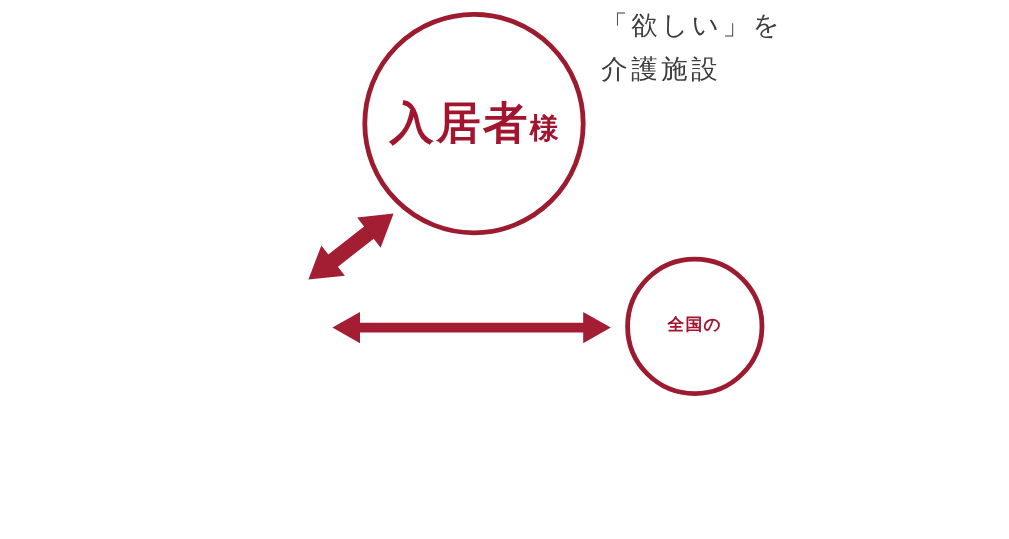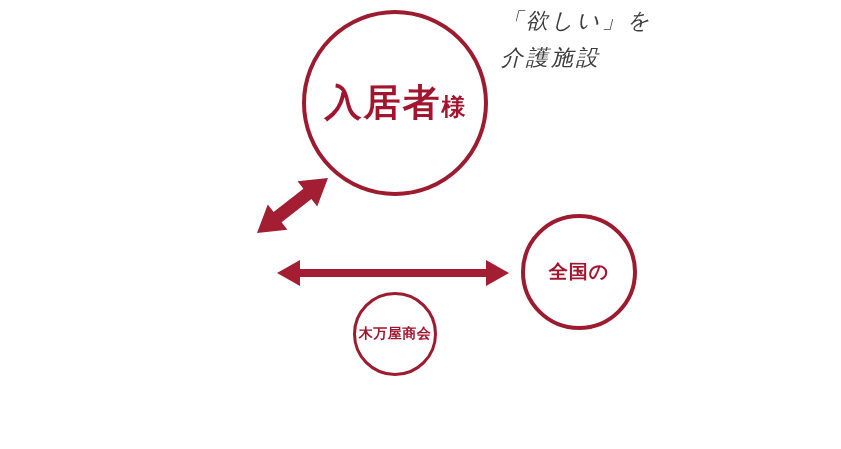--- a/index.html
+++ b/index.html
@@ -54,21 +54,21 @@
     font-size: 19px;
     letter-spacing: 1px;
   }
   .circle-facility .suffix { font-size: 12px; letter-spacing: 0; }
   .circle-maker {
     left: 521px;
     top: 214px;
     width: 116px;
     height: 116px;
     border: 4px solid var(--line-red, #9d1b2f);
-    font-size: 19px;
+    font-size: 14px;
     line-height: 20px;
     letter-spacing: 1px;
     flex-direction: row;
   }
   .circle-company {
     left: 353px;
     top: 292px;
     width: 84px;
     height: 84px;
     border: 3px solid var(--line-red, #9d1b2f);
@@ -78,21 +78,20 @@
   .tagline {
     position: absolute;
     left: 501px;
     top: 2px;
     color: var(--tagline-ink, #3d3d3d);
     font-size: 22px;
     letter-spacing: 3px;
     line-height: 37px;
     font-weight: 500;
     white-space: nowrap;
-    font-style: italic;
   }
 </style>
 </head>
 <body>
 
 <div class="stage">
 
   <svg class="arrows-layer" viewBox="0 0 841 449" xmlns="http://www.w3.org/2000/svg">
     <polygon points="257,233 267.8,204.5 273.6,212 303.4,188.8 297.6,181.3 328,178 317.2,206.5 311.4,199 281.6,222.2 287.4,229.7" fill="#a31d33"></polygon>
     <polygon points="277,273 300,260 300,269 486,269 486,260 509,273 486,286 486,277 300,277 300,286" fill="#a31d33"></polygon>
@@ -100,22 +99,19 @@
 
   <div class="circle circle-resident">
     <span><span>入居者</span><span class="suffix">様</span></span>
   </div>
 
 
   <div class="circle circle-maker">
     <div>全国の</div>
   </div>
 
-  <div class="circle circle-company">
-    <span>木万屋商会</span>
-  </div>
 
   <div class="tagline">
     <div>「欲しい」を</div>
     <div>介護施設</div>
   </div>
 
 </div>
 
 </body></html>

